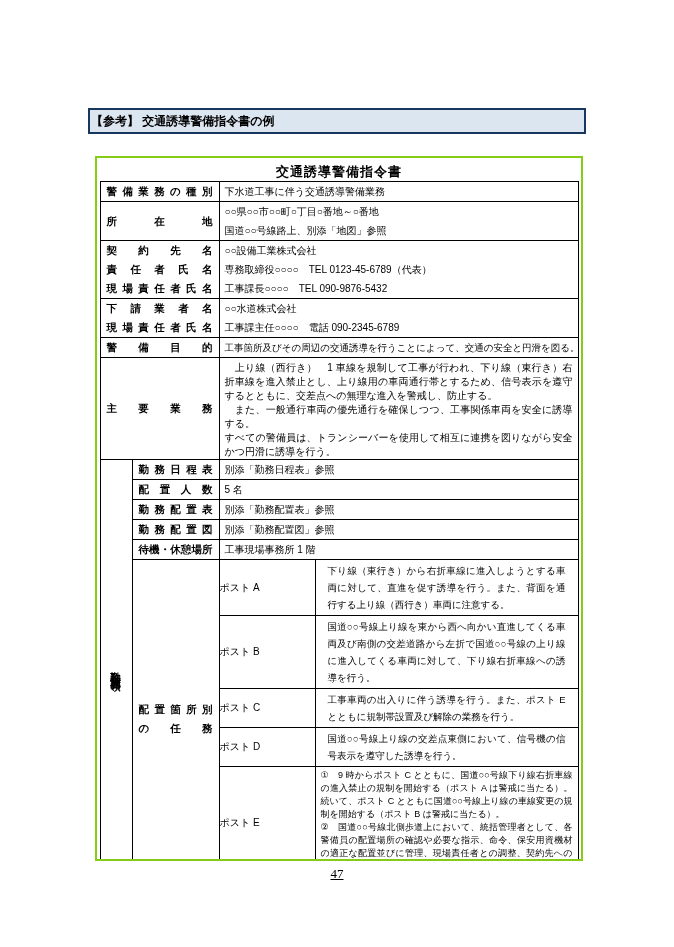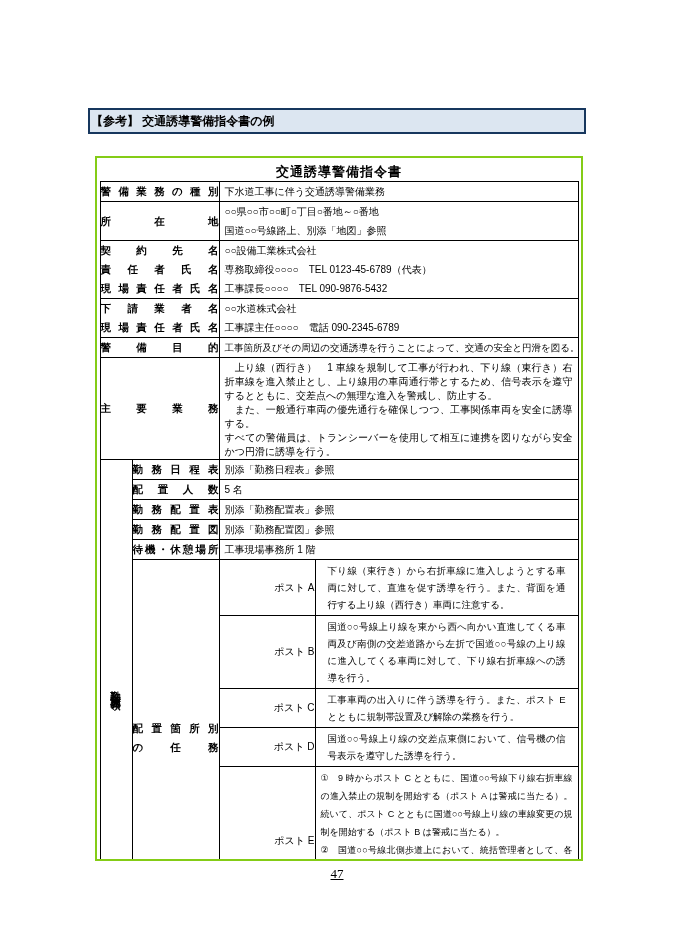--- a/index.html
+++ b/index.html
@@ -18,36 +18,36 @@
     box-sizing:border-box; border:2px solid #84cc16; overflow:hidden;
   }
   .doc-title { text-align:center; font-size:13px; font-weight:bold; margin-top:5px; letter-spacing:1px; }
   .date-line {
     width:150px; margin:2px 3px 3px auto; display:flex; justify-content:space-between;
     border-bottom:2px solid #000; font-size:12px; font-weight:bold;
     padding:0 3px 1px 3px; box-sizing:border-box;
   }
   table.grid { border-collapse:collapse; table-layout:fixed; width:478px; margin:0 auto; }
   td { border:1px solid #000; padding:0; vertical-align:top; overflow:hidden; }
-  .lbl { font-weight:bold; font-size:10.5px; padding:0 0; }
+  .lbl { font-weight:bold; font-size:10.5px; padding:0 6px; }
   .jl { text-align:justify; text-align-last:justify; text-justify:inter-ideograph; line-height:19px; }
   .vmid { vertical-align:middle; }
   .val { font-size:10px; padding:0 5px; }
   .line { line-height:19px; white-space:nowrap; }
   .fit { font-size:9.5px; }
   .paras { padding:3px 5px 0 5px; }
   .p14 { line-height:14px; font-size:10px; text-align:justify; text-justify:inter-ideograph; }
   .side { vertical-align:middle; text-align:center; }
   .vert {
     writing-mode:vertical-rl; margin:0 auto; font-weight:bold; font-size:10.5px;
     letter-spacing:2px; line-height:30px;
   }
-  .post-name { text-align:right; vertical-align:middle; font-size:10px; }
+  .post-name { text-align:left; vertical-align:middle; font-size:10px; }
   .desc { font-size:9.5px; padding:2px 12px; line-height:17px; text-align:justify; text-justify:inter-ideograph; }
-  .desc-e { font-size:9px; line-height:18px; padding:2px 5px; }
+  .desc-e { font-size:9px; line-height:13px; padding:2px 5px; }
   .desc-e .p { text-align:justify; text-justify:inter-ideograph; }
   .page-number {
     position:absolute; left:0; top:866px; width:674px; text-align:center;
     font-family:"Liberation Serif","DejaVu Serif",serif; font-size:13px;text-decoration:underline;
   }
 </style>
 </head>
 <body>
 
 <div class="ref-header">

